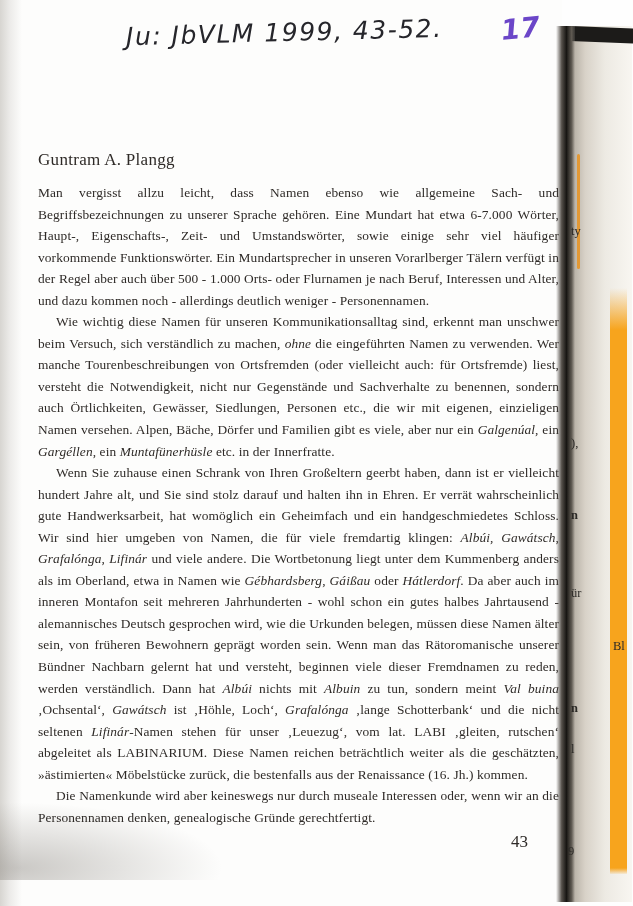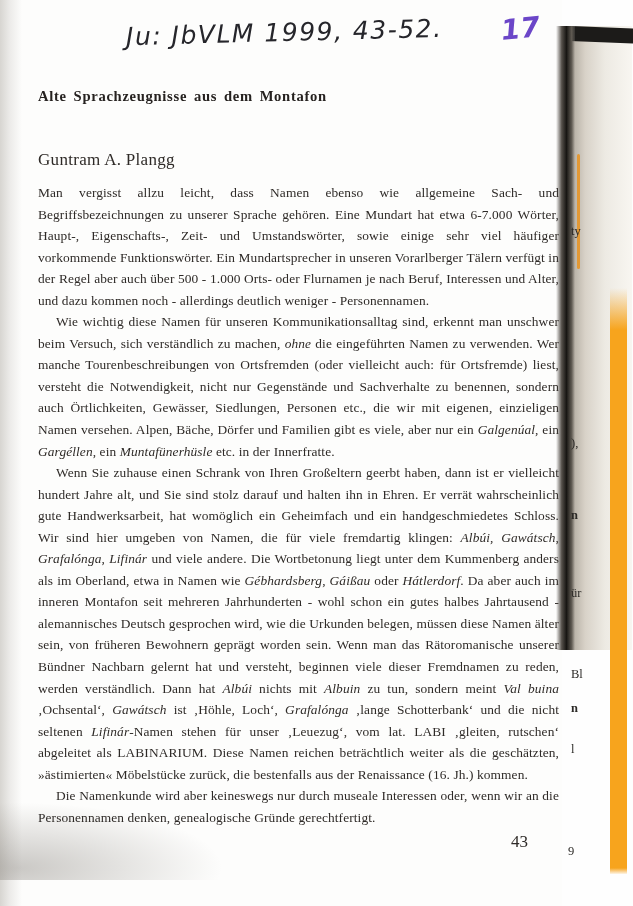--- a/index.html
+++ b/index.html
@@ -26,46 +26,45 @@
     letter-spacing:.7px;word-spacing:2.5px;}
   .author{position:absolute;left:38px;top:150px;font-size:17px;color:#2e2a27;
     letter-spacing:.3px;}
   .bodytext{position:absolute;left:38px;top:182px;width:521px;
     font-size:13.4px;line-height:21.55px;color:#2e2a27;
     text-align:justify;letter-spacing:.1px;}
   .bodytext p{margin:0;text-indent:18px;}
   .bodytext p.noindent{text-indent:0;}
   .pagenum{position:absolute;left:511px;top:832px;font-size:17px;color:#2e2a27;}
   
-  .edge{position:absolute;left:556px;top:26px;width:77px;height:624px;}
+  .edge{position:absolute;left:556px;top:26px;width:77px;height:876px;}
   .leaf{position:absolute;left:16px;top:0;right:1px;height:100%;
     background:linear-gradient(to right,#b3aca1 0%,#d8d2c8 22%,#edeae3 55%,#f8f6f1 100%);}
   .gutter{position:absolute;left:0;top:0;width:19px;height:100%;
     background:linear-gradient(to right,rgba(180,175,168,0) 0%,#55504a 30%,#171512 55%,#5f5a52 82%,rgba(190,185,178,.15) 100%);}
   .cap{position:absolute;left:14px;top:0;right:0;height:15px;background:#1c1b19;
     transform:skewY(2.2deg);transform-origin:left top;}
   .orange-sliver{position:absolute;left:21px;top:128px;width:3px;height:115px;
     background:#e8921f;opacity:.85;border-radius:2px;}
   .orange-bar{position:absolute;right:6px;top:262px;width:17px;height:586px;
     background:linear-gradient(to bottom,rgba(247,164,29,0) 0,#f7a41d 42px,#f7a41d calc(100% - 6px),rgba(247,164,29,.1) 100%);}
   .frag{position:absolute;left:15px;font-size:12.5px;color:#2c2a27;white-space:nowrap;}
   .f0{top:198px;} .f1{top:410px;} .f2{top:482px;font-weight:bold;}
-  .f3{top:560px;} .f4{top:641px;} .f5{top:675px;font-weight:bold;}
+  .f3{top:560px;} .f4{top:613px;margin-left:42px;} .f5{top:675px;font-weight:bold;}
   .f6{top:716px;} .f7{top:818px;left:12px;}
 </style>
 </head>
 <body>
 
 <div class="sheet">
   <div class="left-edge"></div>
   <div class="bl-shadow"></div>
 
   <div class="note">Ju: JbVLM 1999, 43-52.</div>
 
-  <h1 class="title">Alte Sprachzeugnisse aus dem Montafon</h1>
 
   <div class="author">Guntram A. Plangg</div>
 
   <div class="bodytext">
     <p class="noindent">Man vergisst allzu leicht, dass Namen ebenso wie allgemeine Sach- und Begriffsbezeichnungen zu unserer Sprache gehören. Eine Mundart hat etwa 6-7.000 Wörter, Haupt-, Eigenschafts-, Zeit- und Umstandswörter, sowie einige sehr viel häufiger vorkommende Funktionswörter. Ein Mundartsprecher in unseren Vorarlberger Tälern verfügt in der Regel aber auch über 500 - 1.000 Orts- oder Flurnamen je nach Beruf, Interessen und Alter, und dazu kommen noch - allerdings deutlich weniger - Personennamen.</p>
     <p>Wie wichtig diese Namen für unseren Kommunikationsalltag sind, erkennt man unschwer beim Versuch, sich verständlich zu machen, <i>ohne</i> die eingeführten Namen zu verwenden. Wer manche Tourenbeschreibungen von Ortsfremden (oder vielleicht auch: für Ortsfremde) liest, versteht die Notwendigkeit, nicht nur Gegenstände und Sachverhalte zu benennen, sondern auch Örtlichkeiten, Gewässer, Siedlungen, Personen etc., die wir mit eigenen, einzieligen Namen versehen. Alpen, Bäche, Dörfer und Familien gibt es viele, aber nur ein <i>Galgenúal</i>, ein <i>Gargéllen</i>, ein <i>Muntafünerhüsle</i> etc. in der Innerfratte.</p>
     <p>Wenn Sie zuhause einen Schrank von Ihren Großeltern geerbt haben, dann ist er vielleicht hundert Jahre alt, und Sie sind stolz darauf und halten ihn in Ehren. Er verrät wahrscheinlich gute Handwerksarbeit, hat womöglich ein Geheimfach und ein handgeschmiedetes Schloss. Wir sind hier umgeben von Namen, die für viele fremdartig klingen: <i>Albúi</i>, <i>Gawátsch</i>, <i>Grafalónga</i>, <i>Lifinár</i> und viele andere. Die Wortbetonung liegt unter dem Kummenberg anders als im Oberland, etwa in Namen wie <i>Gébhardsberg</i>, <i>Gáißau</i> oder <i>Hátlerdorf</i>. Da aber auch im inneren Montafon seit mehreren Jahrhunderten - wohl schon ein gutes halbes Jahrtausend - alemannisches Deutsch gesprochen wird, wie die Urkunden belegen, müssen diese Namen älter sein, von früheren Bewohnern geprägt worden sein. Wenn man das Rätoromanische unserer Bündner Nachbarn gelernt hat und versteht, beginnen viele dieser Fremdnamen zu reden, werden verständlich. Dann hat <i>Albúi</i> nichts mit <i>Albuin</i> zu tun, sondern meint <i>Val buina</i> ‚Ochsental‘, <i>Gawátsch</i> ist ‚Höhle, Loch‘, <i>Grafalónga</i> ‚lange Schotterbank‘ und die nicht seltenen <i>Lifinár</i>-Namen stehen für unser ‚Leuezug‘, vom lat. LABI ‚gleiten, rutschen‘ abgeleitet als LABINARIUM. Diese Namen reichen beträchtlich weiter als die geschätzten, »ästimierten« Möbelstücke zurück, die bestenfalls aus der Renaissance (16. Jh.) kommen.</p>
     <p>Die Namenkunde wird aber keineswegs nur durch museale Interessen oder, wenn wir an die Personennamen denken, genealogische Gründe gerechtfertigt.</p>
   </div>
 

